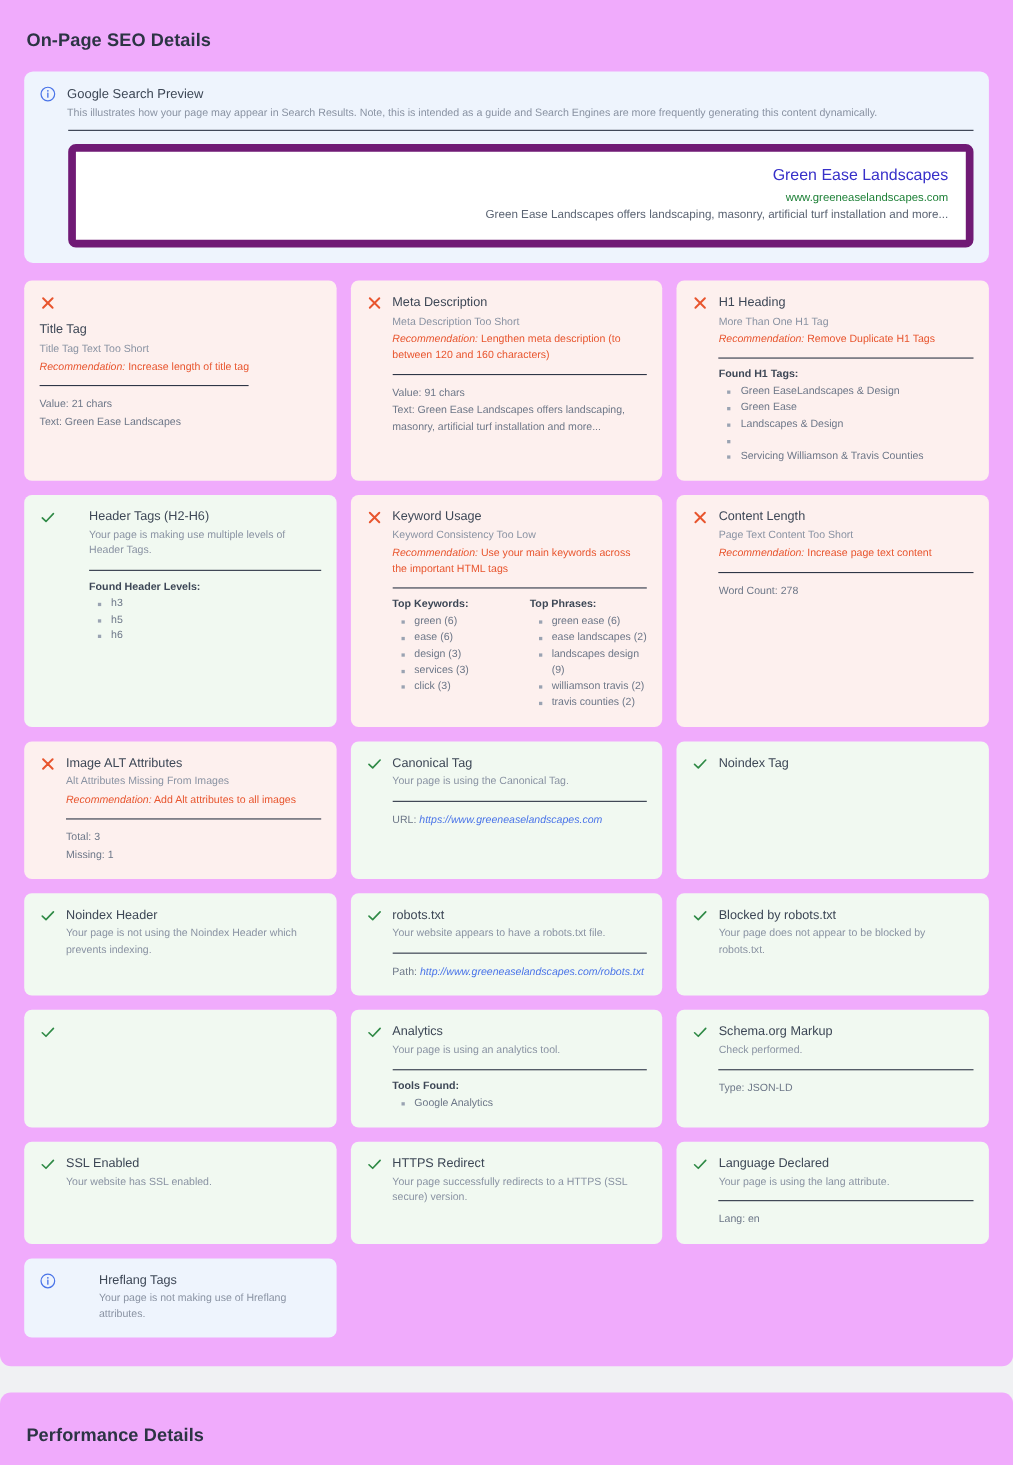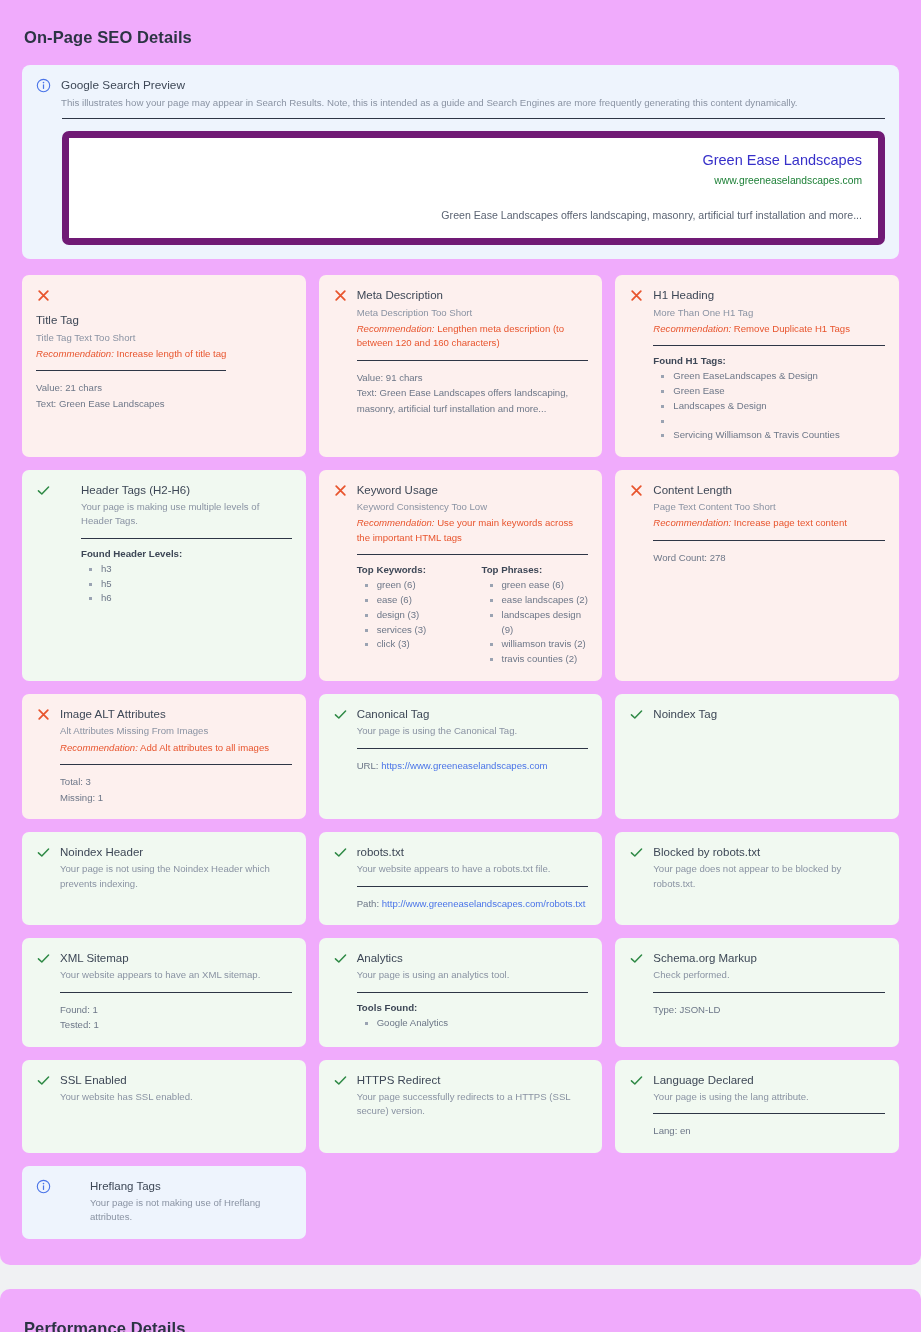--- a/index.html
+++ b/index.html
@@ -49,21 +49,21 @@
   }
   .gp-card {
     background: #ffffff;
     border: 7px solid #701a75;
     border-radius: 7px;
     margin-left: 26px;
     padding: 14px 16px 16px 16px;
     text-align: right;
   }
   .gp-card-title { color: #3730c9; font-size: 14.5px; margin-bottom: 7px; }
-  .gp-card-url { color: #1b7f35; font-size: 10.3px; margin-bottom: 22px; }
+  .gp-card-url { color: #1b7f35; font-size: 10.3px; margin-bottom: 2px; }
   .gp-card-desc { color: #5b6473; font-size: 10.6px; line-height: 1.4; }
 
   
   .grid {
     display: grid;
     grid-template-columns: repeat(3, 1fr);
     gap: 13px 13px;
   }
   .card {
     border-radius: 7px;
@@ -82,21 +82,21 @@
   }
   .card-sub {
     font-size: 9.6px; color: #8a93a3; line-height: 1.5;
   }
   .card-rec {
     font-size: 9.6px; color: #e8552e; line-height: 1.5; margin-top: 2px;
   }
   .card-rec em { font-style: italic; }
   .rule { height: 1px; background: #2e3646; margin: 9px 0 9px 0; }
   .kv { font-size: 9.6px; color: #6d7788; line-height: 1.62; }
-  .kv a { color: #4a74e8; text-decoration: none; }
+  .kv a { color: #4a74e8; text-decoration: none; font-style: italic; }
   .sect-label { font-size: 9.7px; font-weight: bold; color: #3d4756; margin-bottom: 3px; }
   ul.bul { list-style: none; margin: 0 0 0 6px; padding: 0; }
   ul.bul li {
     font-size: 9.6px; color: #6d7788; line-height: 1.55;
     position: relative; padding-left: 14px; min-height: 14px;
   }
   ul.bul li::before {
     content: ""; position: absolute; left: 2px; top: 6px;
     width: 3px; height: 3px; background: #9aa3b2;
   }
@@ -330,27 +330,20 @@
           <div class="card-title">Blocked by robots.txt</div>
           <div class="card-sub">Your page does not appear to be blocked by robots.txt.</div>
         </div>
       </div>
       <div class="card pass">
         <span class="ico">
           <svg width="15" height="15" viewBox="0 0 16 16">
             <path d="M2.6 8.4 L6.2 11.8 L13.4 4.2" fill="none" stroke="#2f8a46" stroke-width="1.6" stroke-linecap="round" stroke-linejoin="round"></path>
           </svg>
         </span>
-        <div class="card-body">
-          <div class="card-title">XML Sitemap</div>
-          <div class="card-sub">Your website appears to have an XML sitemap.</div>
-          <div class="rule"></div>
-          <div class="kv">Found: 1</div>
-          <div class="kv">Tested: 1</div>
-        </div>
       </div>
       <div class="card pass">
         <span class="ico">
           <svg width="15" height="15" viewBox="0 0 16 16">
             <path d="M2.6 8.4 L6.2 11.8 L13.4 4.2" fill="none" stroke="#2f8a46" stroke-width="1.6" stroke-linecap="round" stroke-linejoin="round"></path>
           </svg>
         </span>
         <div class="card-body">
           <div class="card-title">Analytics</div>
           <div class="card-sub">Your page is using an analytics tool.</div>

